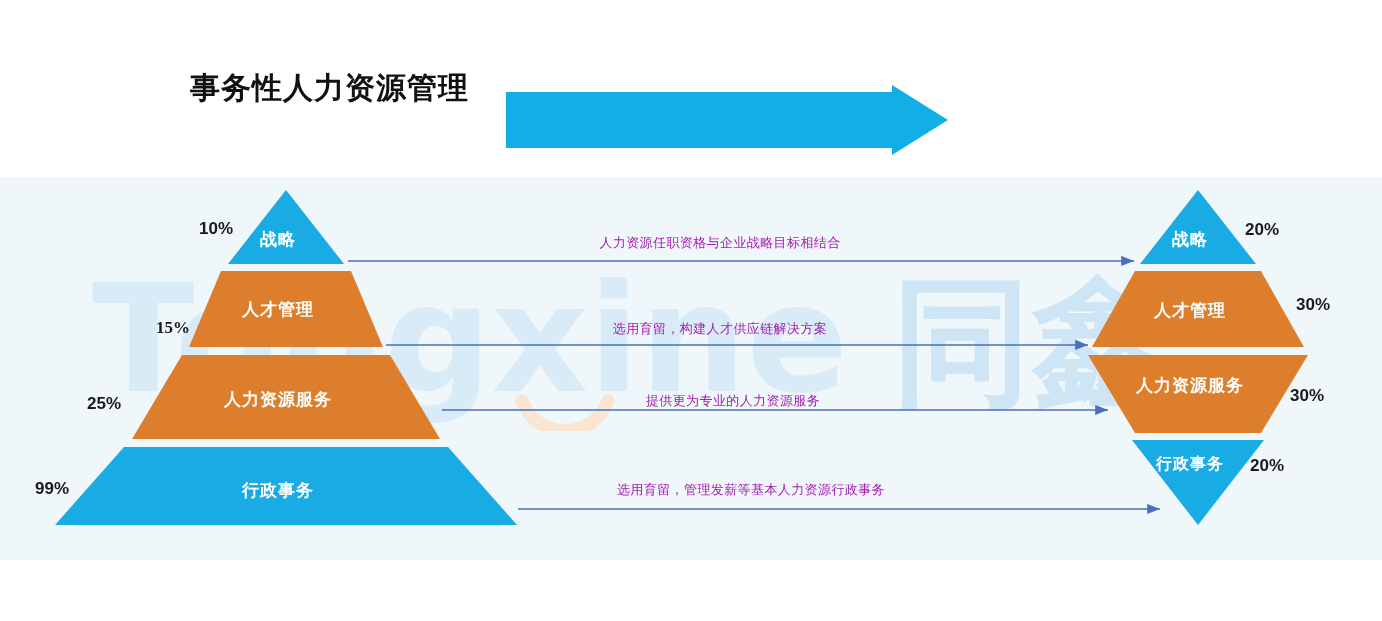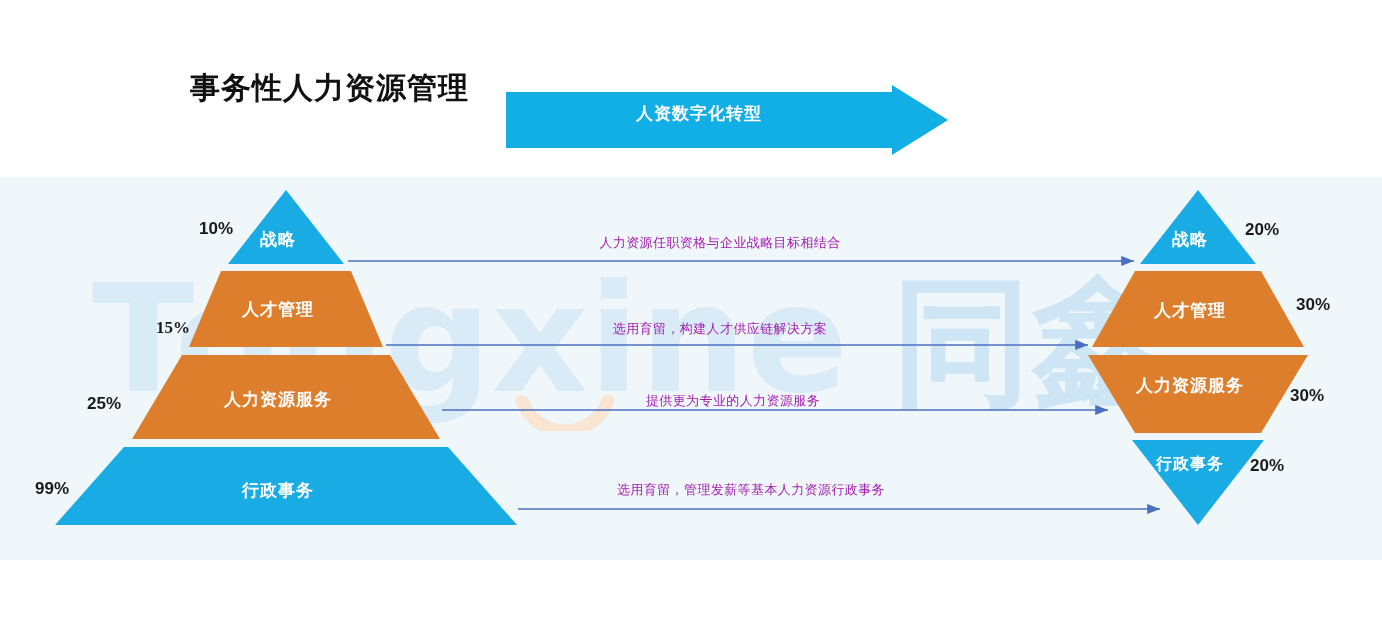--- a/index.html
+++ b/index.html
@@ -82,21 +82,20 @@
 <div class="stage">
 
   <div class="header">
 
     <div class="title title-left">事务性人力资源管理</div>
 
     <div class="arrow-banner">
       <svg width="442" height="70" viewBox="0 0 442 70">
         <path d="M0 7 L386 7 L386 0 L442 35 L386 70 L386 63 L0 63 Z" fill="#12AEE6"></path>
       </svg>
-      <div class="arrow-label">人资数字化转型</div>
     </div>
 
   </div>
 
   <div class="panel">
 
     <div class="watermark">
       <svg width="1100" height="170" viewBox="0 0 1100 170">
         <text class="wm-text" x="0" y="130">Tongxine</text>
         <text class="wm-cjk" x="800" y="130">同鑫</text>

